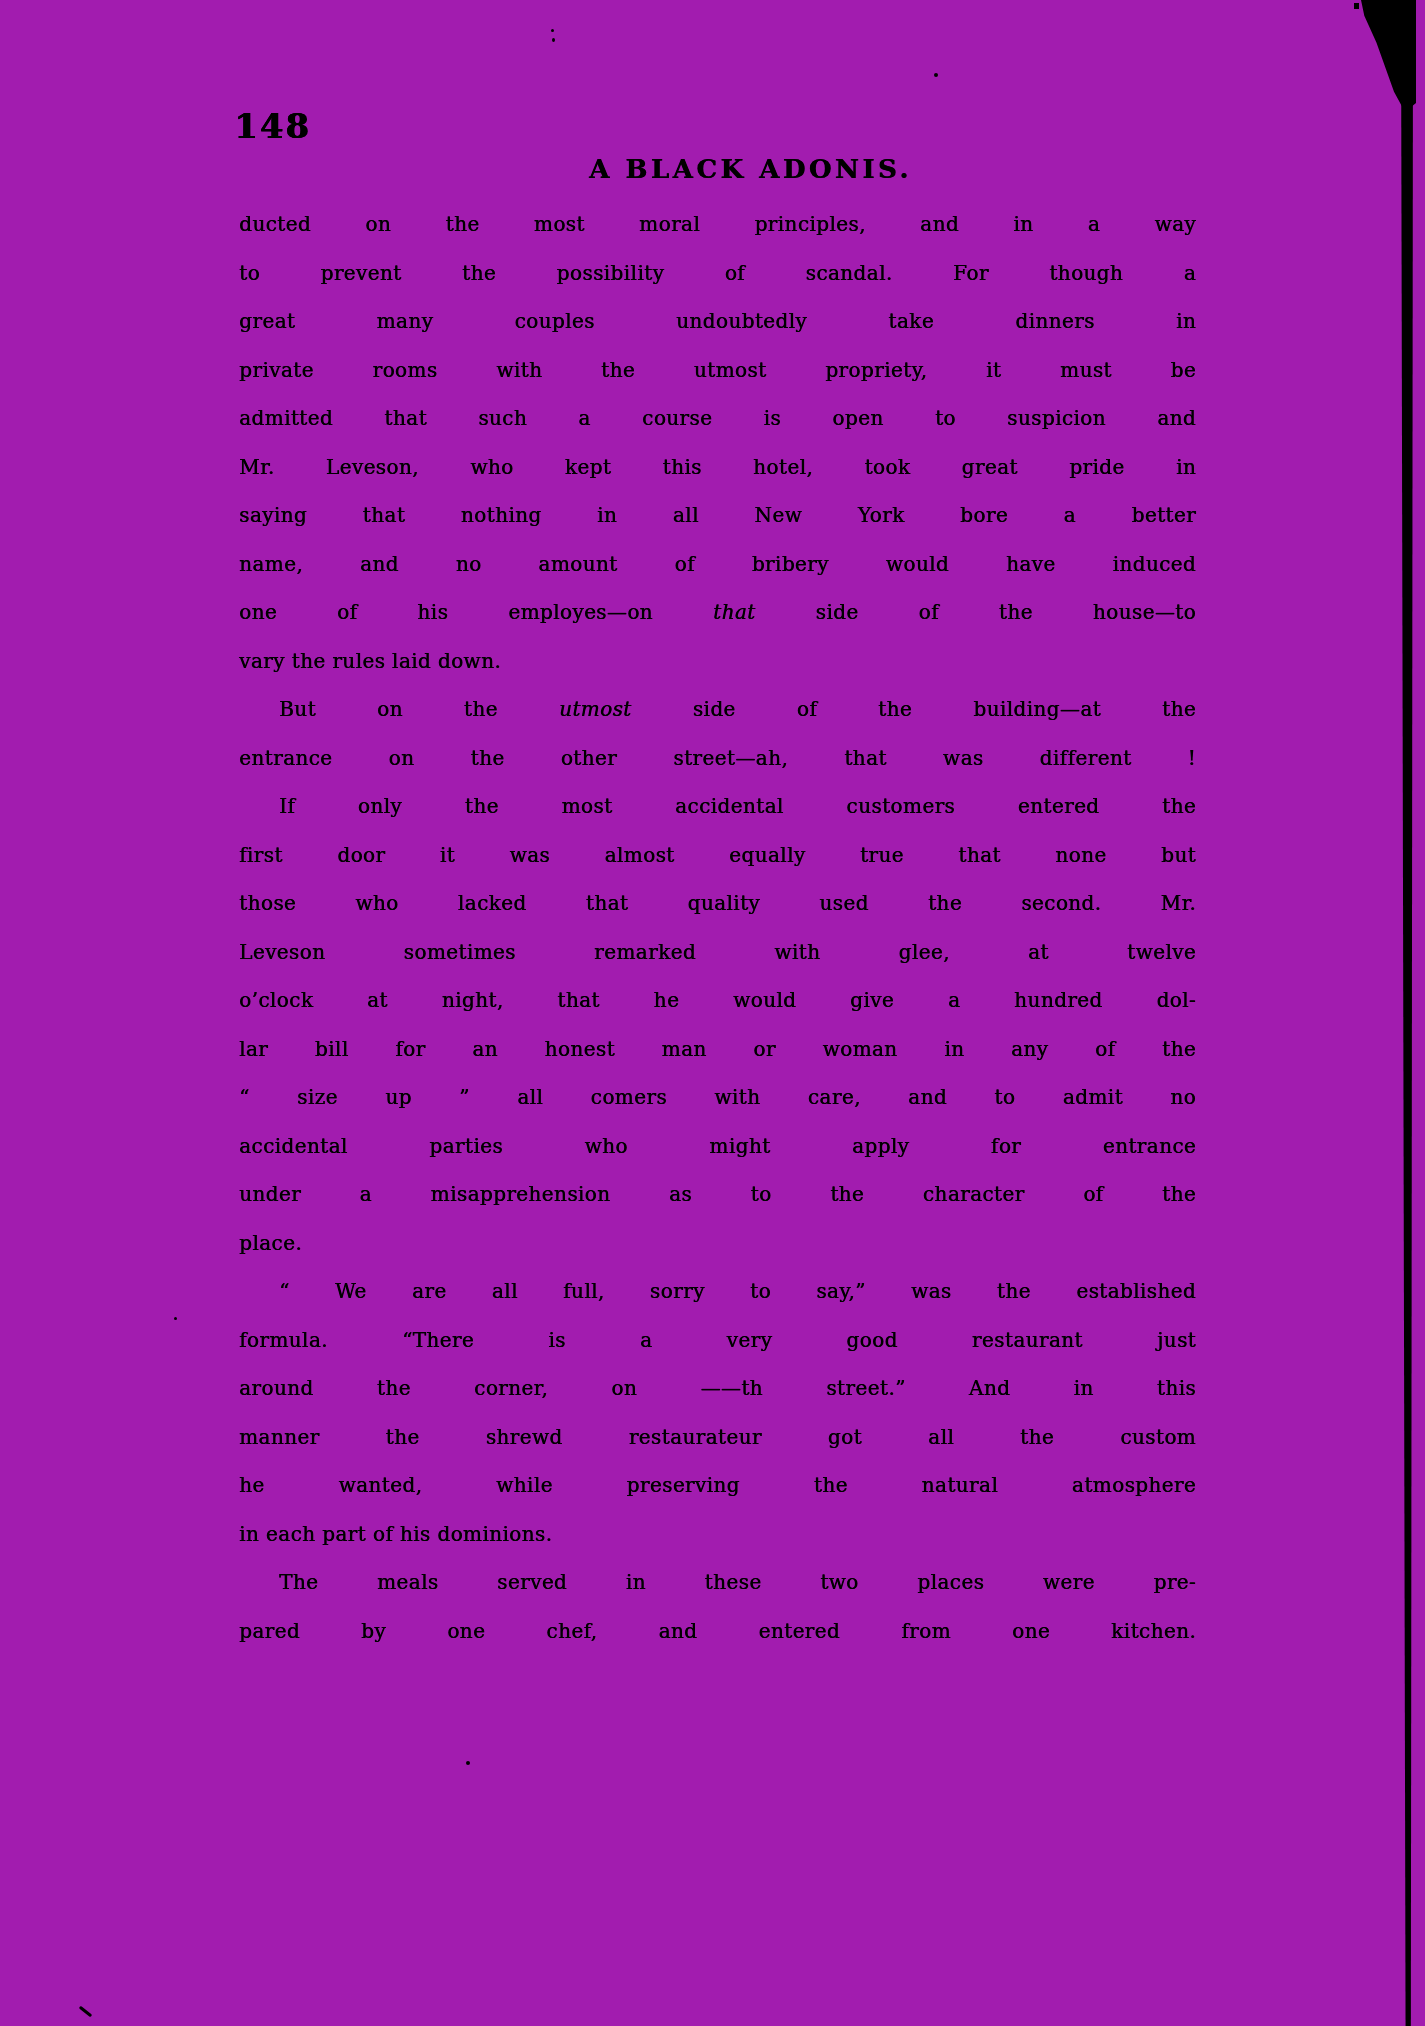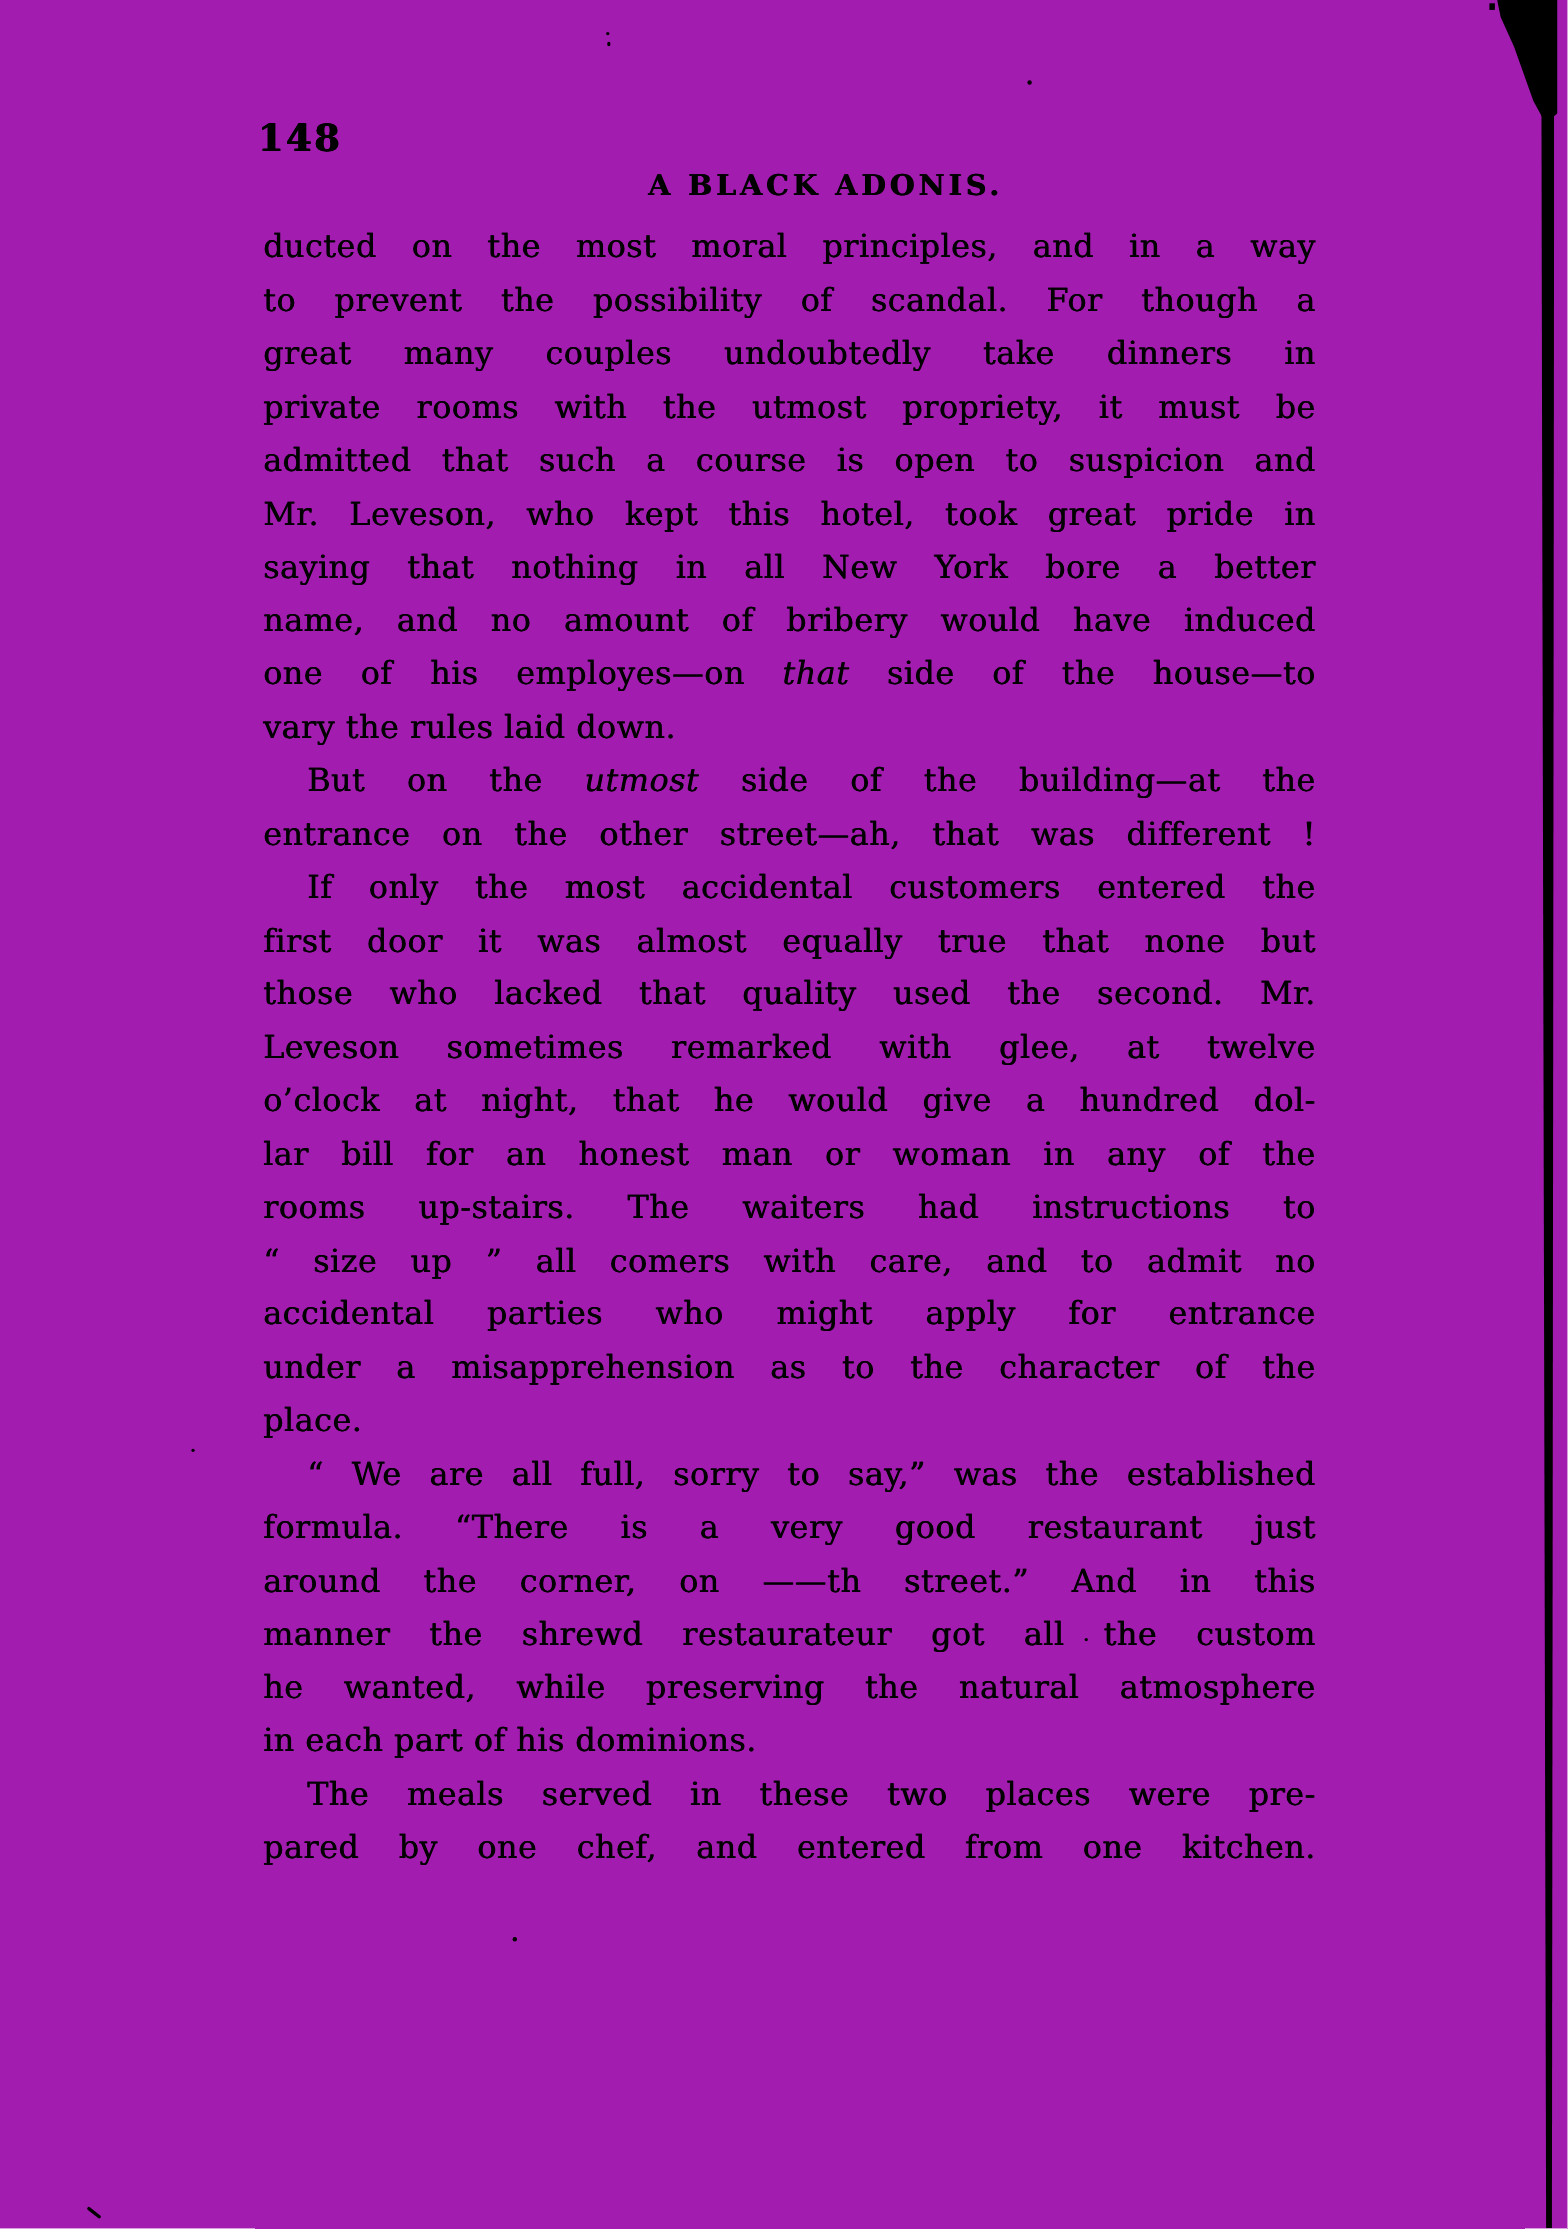--- a/index.html
+++ b/index.html
@@ -36,21 +36,21 @@
     text-shadow: 0.6px 0 0 #000;
     margin-top: 44px;
   }
   .text-block {
     position: absolute;
     left: 239px;
     top: 200px;
     width: 957px;
   }
   .line {
-    font-size: 29px;
+    font-size: 20px;
     line-height: 48.5px;
     height: 48.5px;
     letter-spacing: 0.4px;
     text-align: justify;
     text-align-last: justify;
     white-space: normal;
     text-shadow: 0.5px 0 0 #000;
   }
   .line.indent { padding-left: 40px; }
   .line.flush { text-align-last: left; }
@@ -125,21 +125,20 @@
       <div class="line">one of his employes—on <i>that</i> side of the house—to</div>
       <div class="line flush">vary the rules laid down.</div>
       <div class="line indent">But on the <i>utmost</i> side of the building—at the</div>
       <div class="line">entrance on the other street—ah, that was different !</div>
       <div class="line indent">If only the most accidental customers entered the</div>
       <div class="line">first door it was almost equally true that none but</div>
       <div class="line">those who lacked that quality used the second. Mr.</div>
       <div class="line">Leveson sometimes remarked with glee, at twelve</div>
       <div class="line">o’clock at night, that he would give a hundred dol-</div>
       <div class="line">lar bill for an honest man or woman in any of the</div>
-      <div class="line">rooms up-stairs. The waiters had instructions to</div>
       <div class="line">“ size up ” all comers with care, and to admit no</div>
       <div class="line">accidental parties who might apply for entrance</div>
       <div class="line">under a misapprehension as to the character of the</div>
       <div class="line flush">place.</div>
       <div class="line indent">“ We are all full, sorry to say,” was the established</div>
       <div class="line">formula. “There is a very good restaurant just</div>
       <div class="line">around the corner, on ——th street.” And in this</div>
       <div class="line">manner the shrewd restaurateur got all the custom</div>
       <div class="line">he wanted, while preserving the natural atmosphere</div>
       <div class="line flush">in each part of his dominions.</div>

